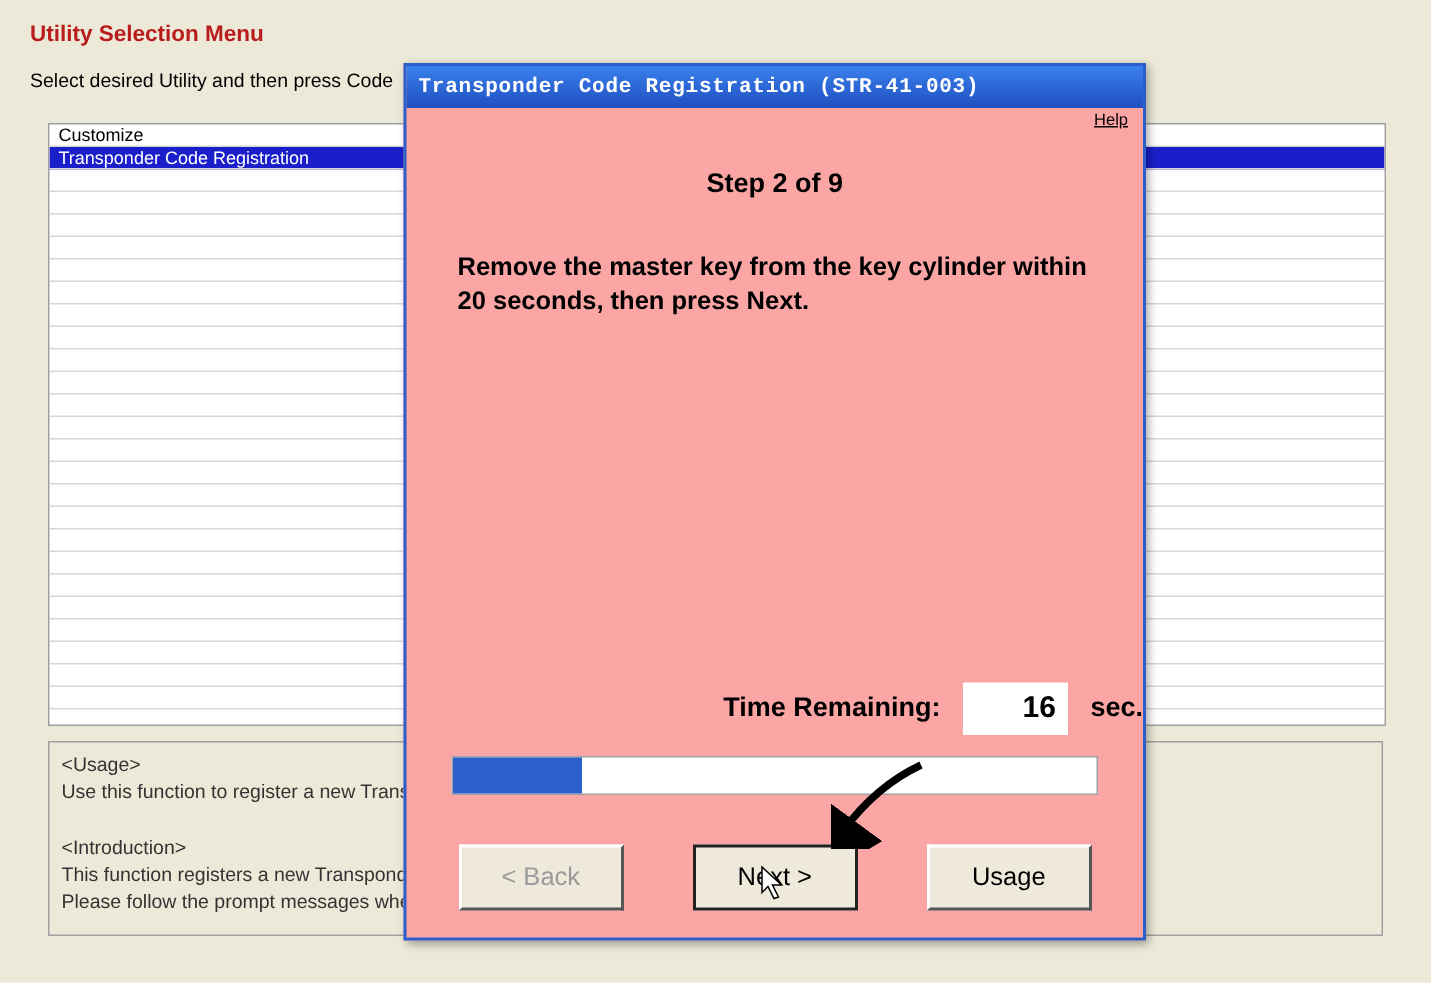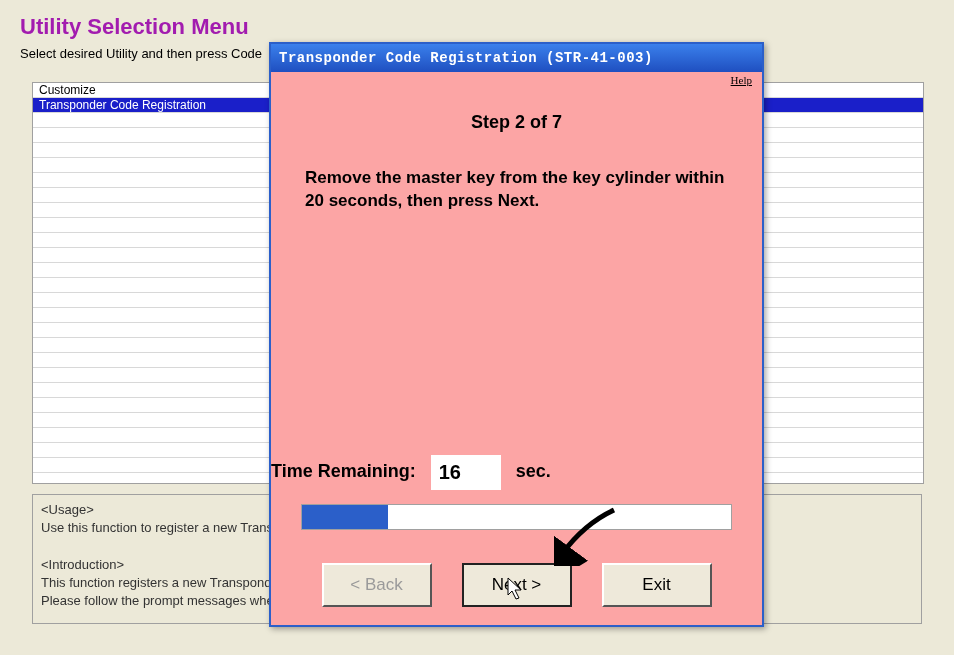--- a/index.html
+++ b/index.html
@@ -12,23 +12,23 @@
     overflow: hidden;
     position: relative;
   }
 
   
 
   .bg-title {
     position: absolute;
     left: 20px;
     top: 14px;
-    font-size: 22px;
-    font-weight: bold;
-    color: #a21caf;
+    font-size: 15px;
+    font-weight: bold;
+    color: #b91c1c;
   }
 
   .bg-subtitle {
     position: absolute;
     left: 20px;
     top: 46px;
     font-size: 13px;
     color: #000;
   }
 
@@ -100,21 +100,20 @@
     letter-spacing: 0.5px;
   }
 
   .dialog-help {
     position: absolute;
     right: 10px;
     top: 30px;
     font-size: 11px;
     color: #000;
     text-decoration: underline;
-    font-family: Liberation Serif, serif;
   }
 
   .dialog-body {
     position: absolute;
     left: 0;
     right: 0;
     top: 50px;
     bottom: 95px;
     padding: 12px 30px 0 30px;
     box-sizing: border-box;
@@ -135,21 +134,21 @@
     line-height: 1.35;
     margin: 0 4px;
     font-weight: bold;
   }
 
   .time-row {
     position: absolute;
     left: 0;
     right: 0;
     bottom: 40px;
-    text-align: left;
+    text-align: right;
     font-size: 18px;
     font-weight: bold;
     color: #000;
   }
 
   .time-row .time-value {
     display: inline-block;
     background: #fff;
     min-width: 54px;
     padding: 6px 8px;
@@ -177,21 +176,21 @@
 
   
 
   .button-row {
     position: absolute;
     left: 0;
     right: 0;
     bottom: 18px;
     display: flex;
     justify-content: center;
-    gap: 30px;
+    gap: 46px;
   }
 
   .dlg-btn {
     width: 110px;
     height: 44px;
     background: #eee9da;
     border: 2px solid #888;
     border-top-color: #fff;
     border-left-color: #fff;
     border-right-color: #555;
@@ -276,39 +275,39 @@
 </div>
 
 <div class="dialog">
 
   <div class="dialog-titlebar">Transponder Code Registration (STR-41-003)</div>
 
   <a class="dialog-help">Help</a>
 
   <div class="dialog-body">
 
-    <div class="step-heading">Step 2 of 7</div>
+    <div class="step-heading">Step 2 of 9</div>
 
     <div class="instruction-text">Remove the master key from the key cylinder within 20 seconds, then press Next.</div>
 
     <div class="time-row">
       <span>Time Remaining:</span>
       <span class="time-value">16</span>
       <span>sec.</span>
     </div>
 
     <div class="progress-outer">
       <div class="progress-fill" style="width:20%"></div>
     </div>
   </div>
 
   <div class="button-row">
     <button class="dlg-btn disabled">&lt; Back</button>
     <button class="dlg-btn primary">Next &gt;</button>
-    <button class="dlg-btn">Exit</button>
+    <button class="dlg-btn">Usage</button>
   </div>
 </div>
 
 <svg class="arrow-svg" width="70" height="60">
   <defs>
     <marker id="ahead" markerWidth="12" markerHeight="12" refX="2" refY="5" orient="auto">
       <path d="M0,0 L0,10 L12,5 z" fill="#000"></path>
     </marker>
   </defs>
   <path d="M60,4 Q30,18 8,48" stroke="#000" stroke-width="5" fill="none" marker-end="url(#ahead)"></path>

